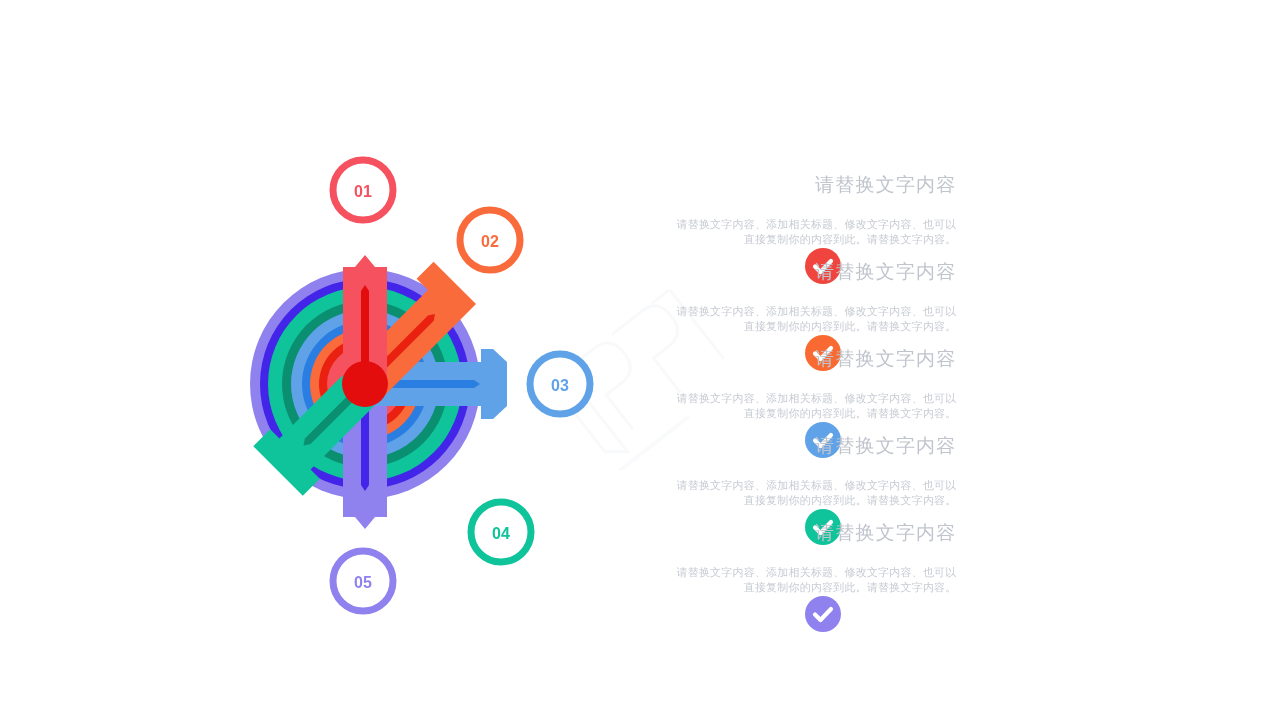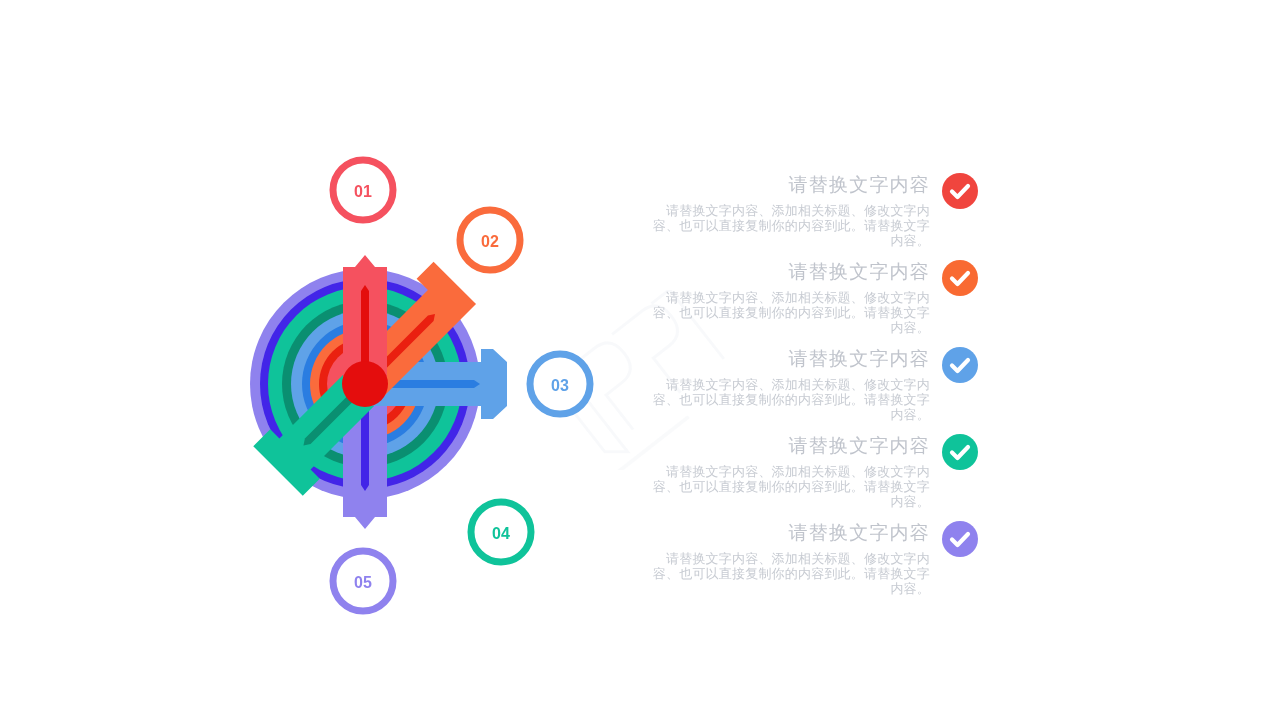--- a/index.html
+++ b/index.html
@@ -48,38 +48,39 @@
     top: 172px;
     width: 345px;
     height: 430px;
   }
   .row {
     position: absolute;
     left: 0;
     width: 345px;
     height: 70px;
     display: flex;
-    align-items: flex-start;
+    align-items: center;
+    flex-direction: column;
   }
   .row-text {
     width: 292px;
     text-align: right;
     padding-right: 12px;
     box-sizing: border-box;
   }
   .row-title {
     font-size: 19px;
     line-height: 25px;
     color: #c0c4cc;
     letter-spacing: 1.2px;
     white-space: nowrap;
   }
   .row-desc {
-    margin-top: 6px;
-    font-size: 13px;
+    margin-top: 20px;
+    font-size: 11px;
     line-height: 15px;
     color: #c7cbd2;
     letter-spacing: 0.2px;
   }
   .check {
     width: 36px;
     height: 36px;
     border-radius: 50%;
     flex: 0 0 36px;
     position: relative;

